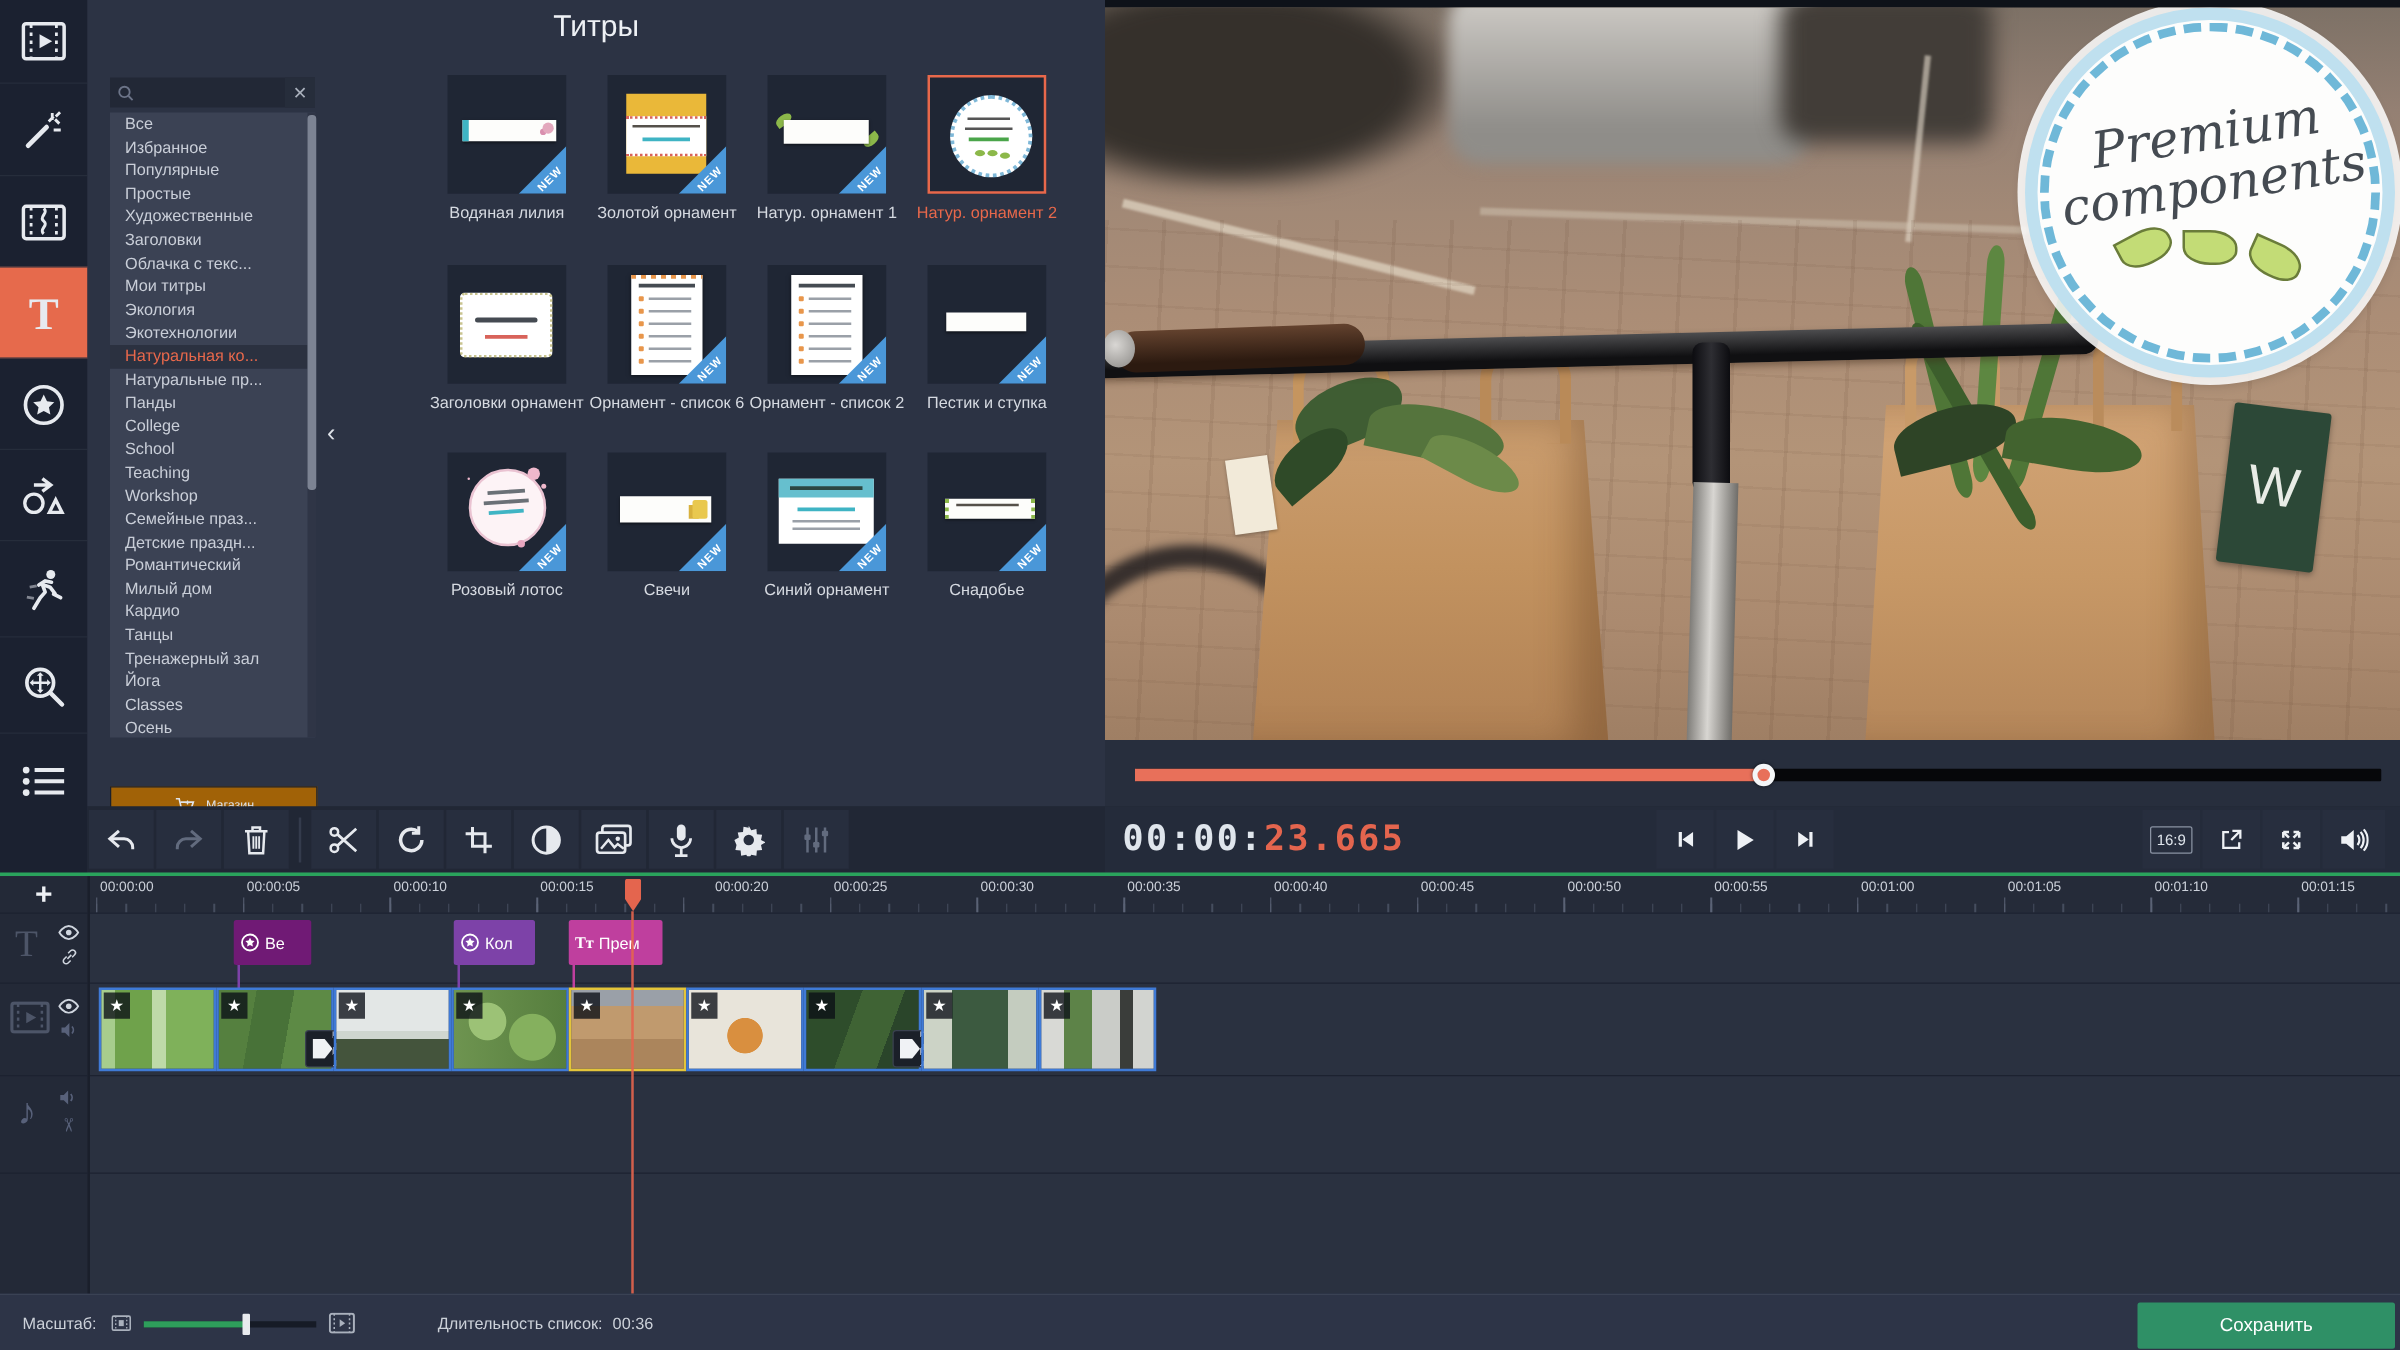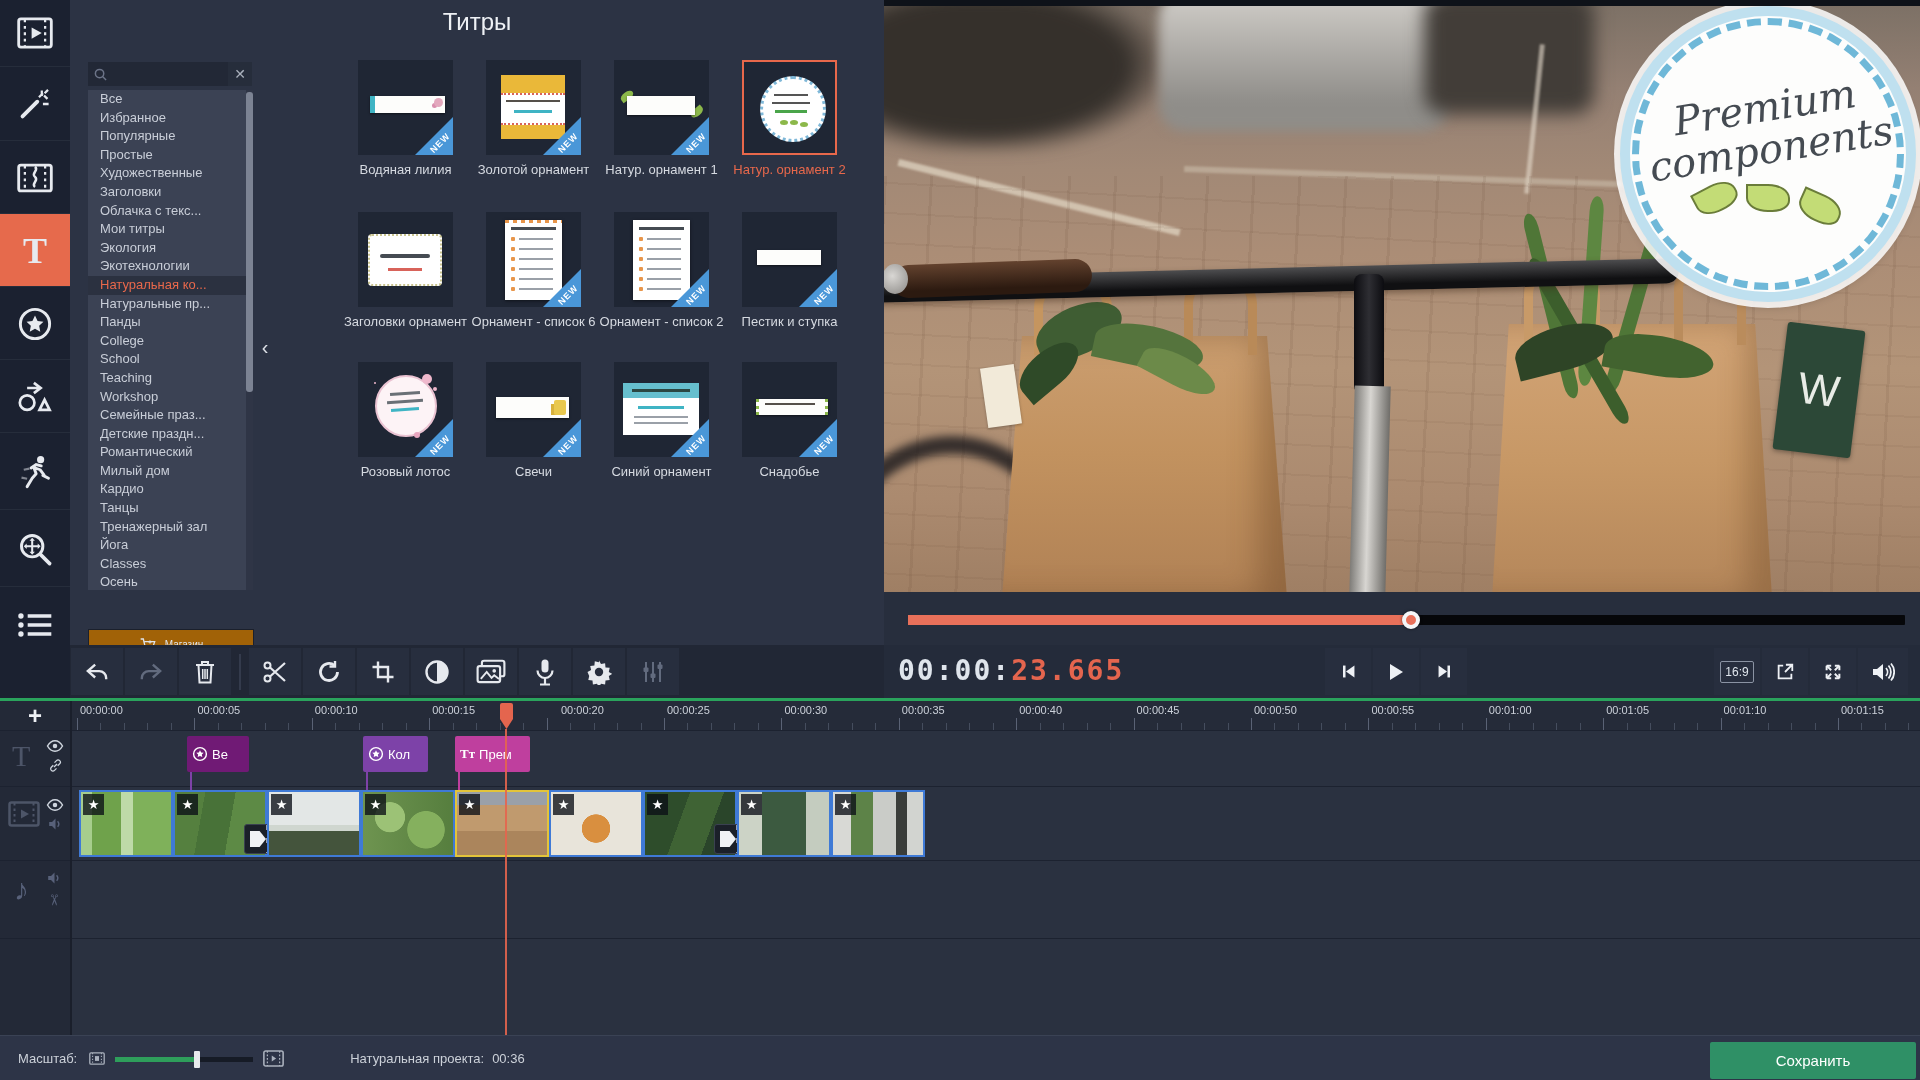--- a/index.html
+++ b/index.html
@@ -730,21 +730,21 @@
           </svg>
         <div style="color:#58617a;font-size:15px;transform:rotate(90deg);">✂</div>
       </div>
     </div>
     <div id="tl-right">
       <div id="ruler">
           <div class="ruler-label" style="left: 8px;">00:00:00</div>
           <div class="ruler-label" style="left: 125.4px;">00:00:05</div>
           <div class="ruler-label" style="left: 242.8px;">00:00:10</div>
           <div class="ruler-label" style="left: 360.2px;">00:00:15</div>
-          <div class="ruler-label" style="left: 489px; text-align: right;">00:00:20</div>
+          <div class="ruler-label" style="left: 500px; text-align: right;">00:00:20</div>
           <div class="ruler-label" style="left: 595px;">00:00:25</div>
           <div class="ruler-label" style="left: 712.4px;">00:00:30</div>
           <div class="ruler-label" style="left: 829.8px;">00:00:35</div>
           <div class="ruler-label" style="left: 947.2px; text-align: center;">00:00:40</div>
           <div class="ruler-label" style="left: 1064.6px;">00:00:45</div>
           <div class="ruler-label" style="left: 1182px;">00:00:50</div>
           <div class="ruler-label" style="left: 1299.4px;">00:00:55</div>
           <div class="ruler-label" style="left: 1416.8px;">00:01:00</div>
           <div class="ruler-label" style="left: 1534.2px;">00:01:05</div>
           <div class="ruler-label" style="left: 1651.6px;">00:01:10</div>
@@ -827,18 +827,18 @@
     <div id="zoom-slider">
       <div id="zoom-track"></div>
         <div id="zoom-fill"></div>
         <div id="zoom-handle"></div>
     </div>
     <svg width="21" height="17" viewBox="0 0 24 19">
         <rect x="1" y="1" width="22" height="17" rx="2" fill="none" stroke="#aab1bd" stroke-width="1.8"></rect>
         <path d="M5 1v17M19 1v17" stroke="#aab1bd" stroke-width="1.4" stroke-dasharray="1.8 2.2"></path>
         <path d="M10 6l5 3.5-5 3.5z" fill="#aab1bd"></path>
       </svg>
-    <span class="lbl" style="margin-left:66px;">Натуральная проекта:</span>
+    <span class="lbl" style="margin-left:66px;">Длительность список:</span>
     <span class="lbl" style="margin-left:8px;">00:36</span>
     <button id="save-btn">Сохранить</button>
   </div>
 
 </div>
 
 </body></html>

